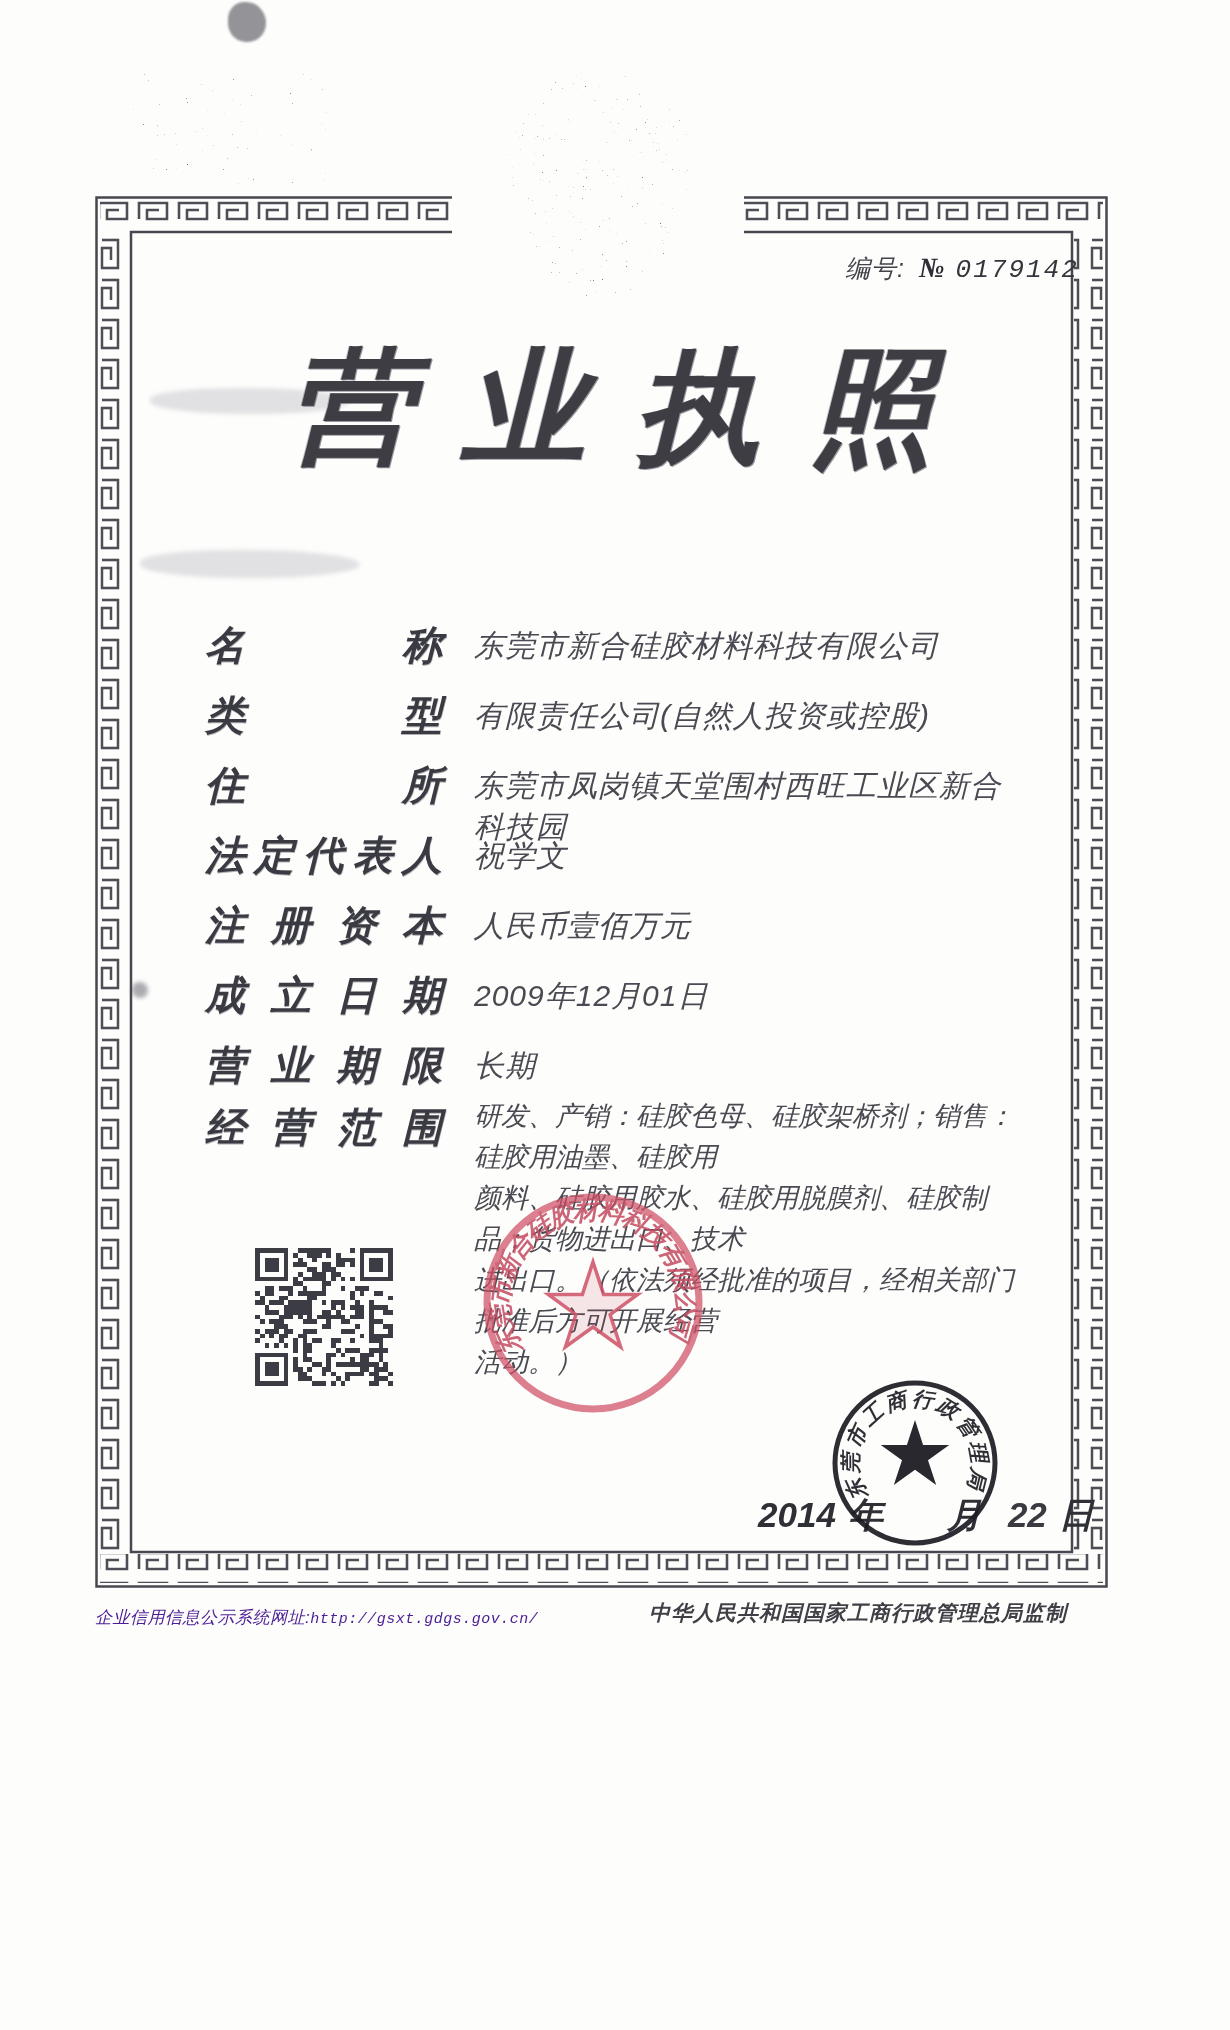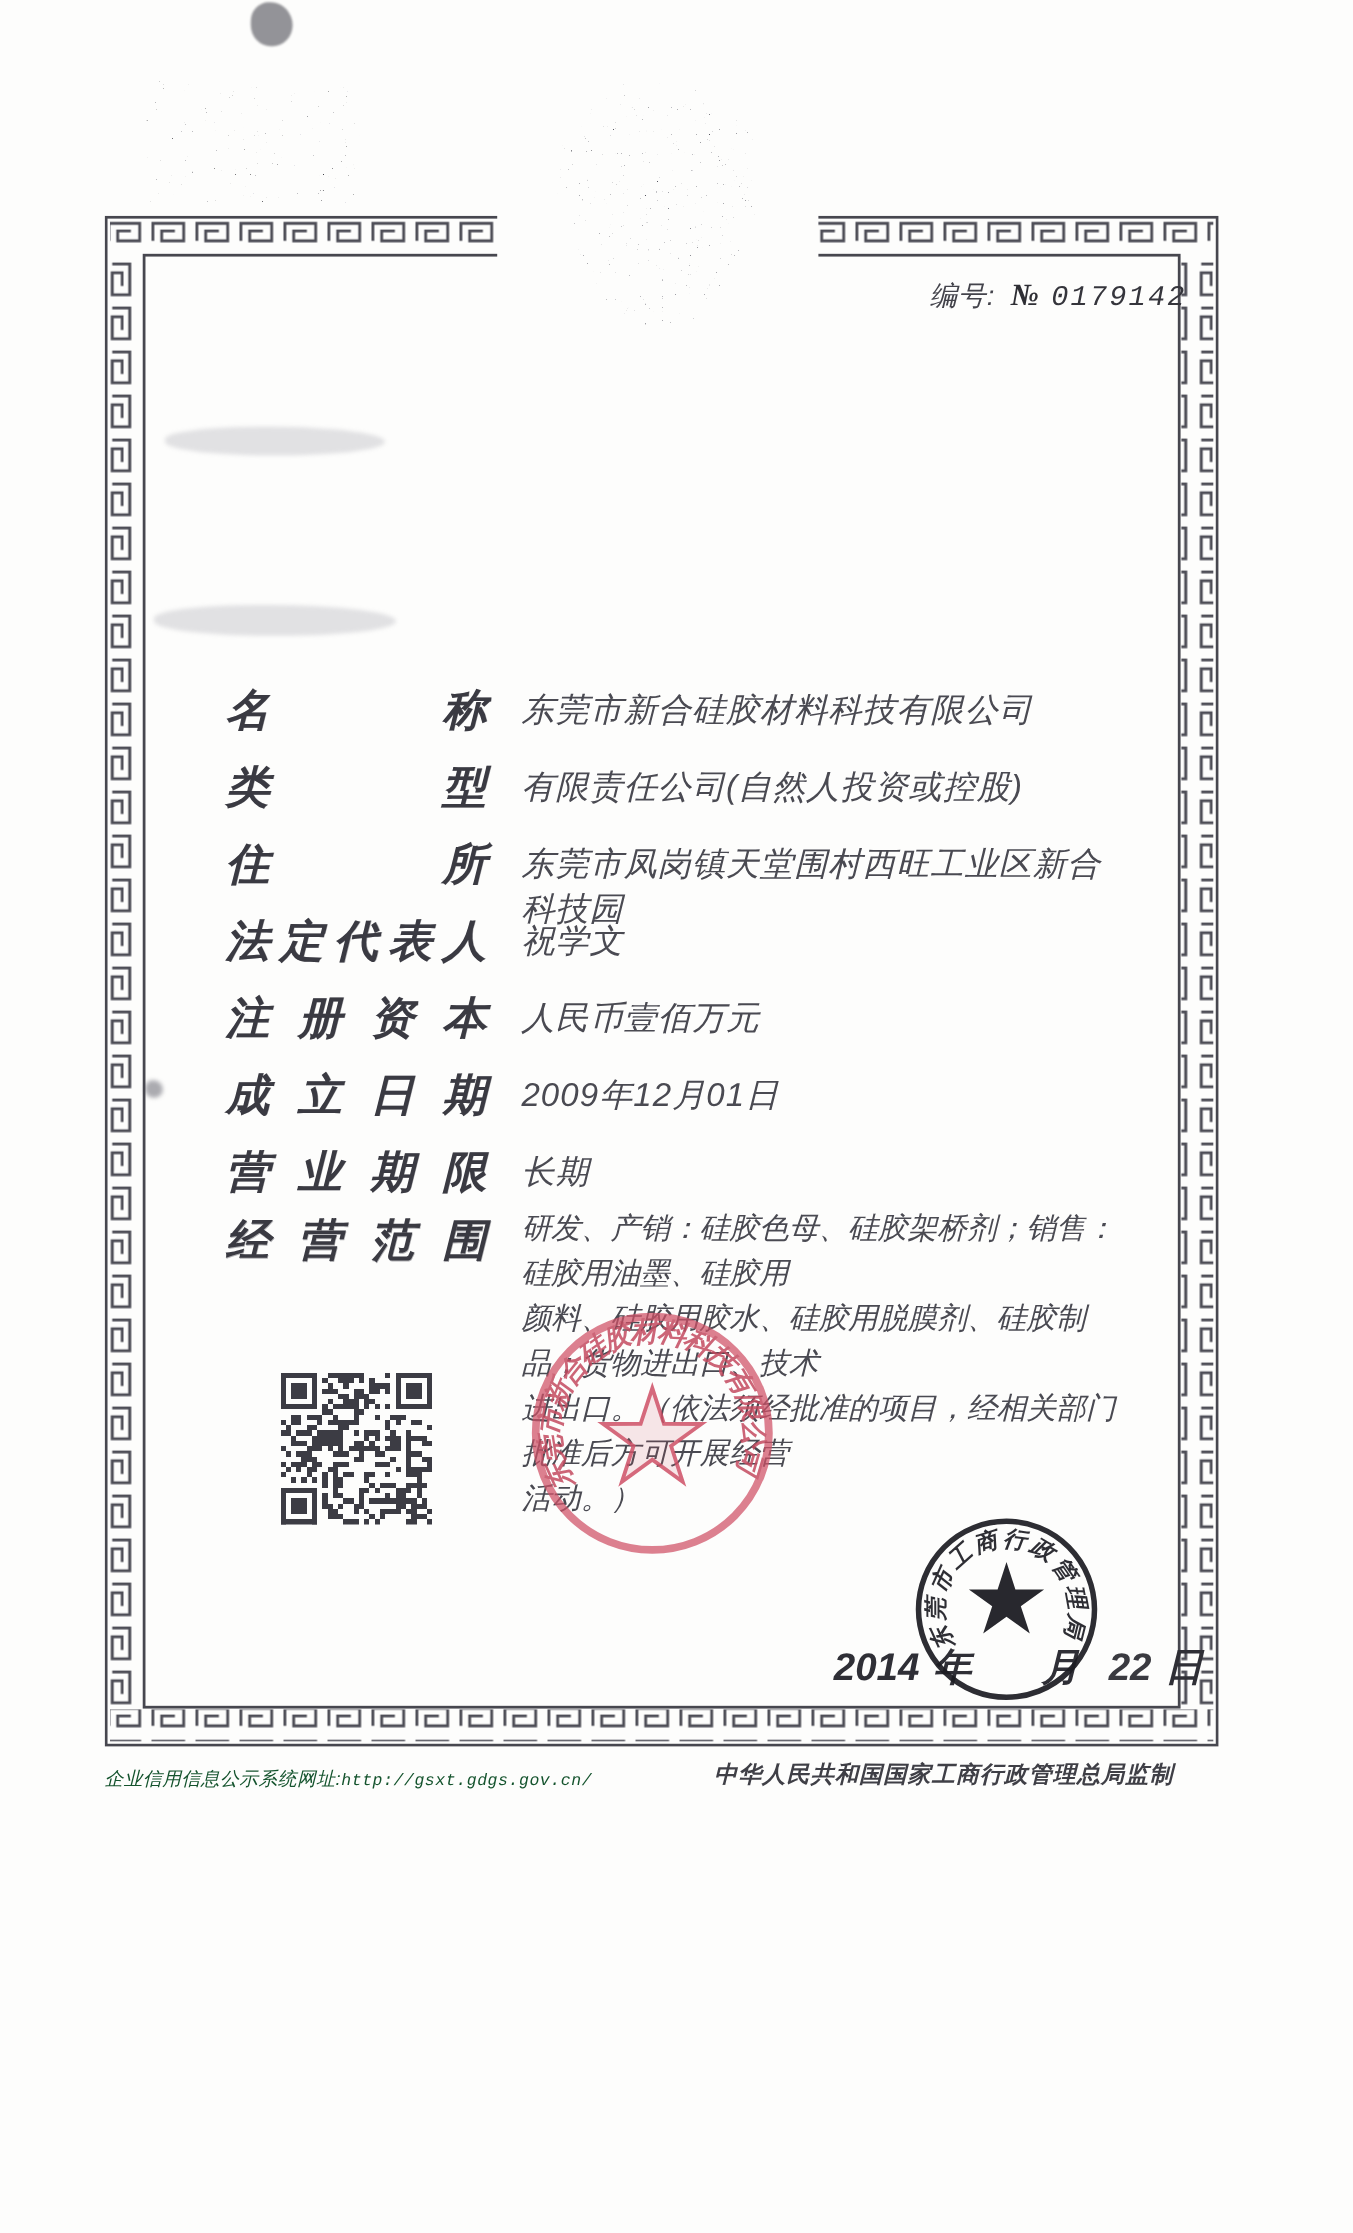--- a/index.html
+++ b/index.html
@@ -25,21 +25,21 @@
   .row.scope .value{font-size:27px;top:-4px;letter-spacing:0;}
   
   .registrar{left:612px;top:1432px;font-size:37px;font-weight:600;letter-spacing:18px;color:#3c3c42;white-space:nowrap;
              text-shadow:.5px .5px 0 rgba(60,60,70,.4);}
   .dateline{left:758px;top:1492px;font-size:35px;color:#2f2f36;white-space:nowrap;font-weight:600;}
   .dateline span{display:inline-block;}
   .dateline .yl{margin-left:12px;}
   .dateline .ml{margin-left:64px;}
   .dateline .dv{margin-left:26px;color:#3a3a40;}
   .dateline .dl{margin-left:12px;}
-  .footer-left{left:95px;top:1606px;font-size:17px;color:#14532d;letter-spacing:.5px;}
+  .footer-left{left:95px;top:1606px;font-size:17px;color:#4c1d95;letter-spacing:.5px;}
   .footer-left .url{font-family:"Liberation Mono",monospace;font-size:15px;}
   .footer-right{left:649px;top:1599px;font-size:21px;font-weight:600;color:#3f3f46;letter-spacing:1px;text-align:right;}
   
   .smudge{background:rgba(115,115,128,.20);filter:blur(2px);border-radius:45% 55% 50% 50%;}
   .smudge.dark{background:rgba(60,60,70,.55);filter:blur(1px);}
   svg text{font-family:"Liberation Sans",sans-serif;}
 </style>
 </head>
 <body>
 
@@ -116,20 +116,21 @@
       <circle cx="104" cy="102" r="93"></circle>
       <path d="M24 150 Q36 208 72 220 L70 232 Q104 243 138 232 L136 220 Q172 208 184 150 Z"></path>
       <path d="M80 226 Q104 236 128 226 L132 235 L76 235 Z"></path>
     </g>
   </svg>
 
   <div class="abs serial">
     <span>编号:</span><span class="nomark">№</span><span class="num">0179142</span>
   </div>
 
+  <div class="abs title">营业执照</div>
 
 
   <div class="abs fields">
     <div class="row" style="top:8px">
       <div class="label" style="display: flex; justify-content: space-between;">
           <span>名</span>
           <span>称</span>
         </div>
       <div class="value">东莞市新合硅胶材料科技有限公司</div>
     </div>

